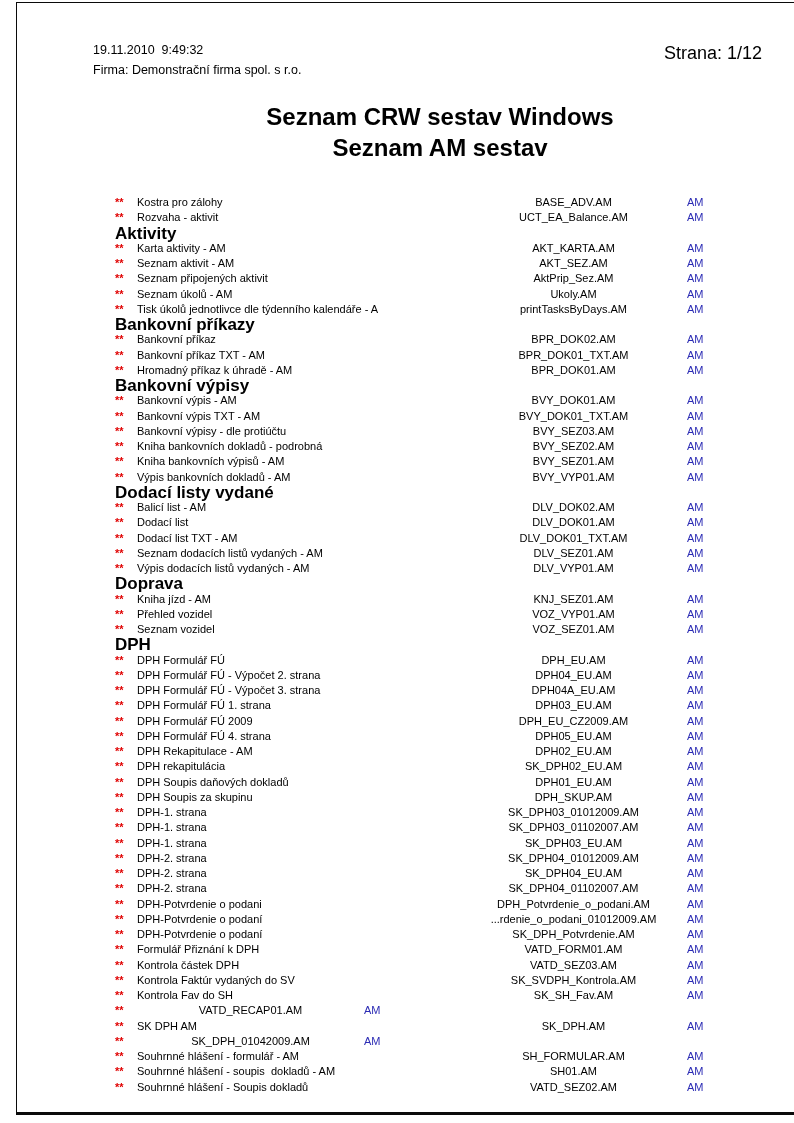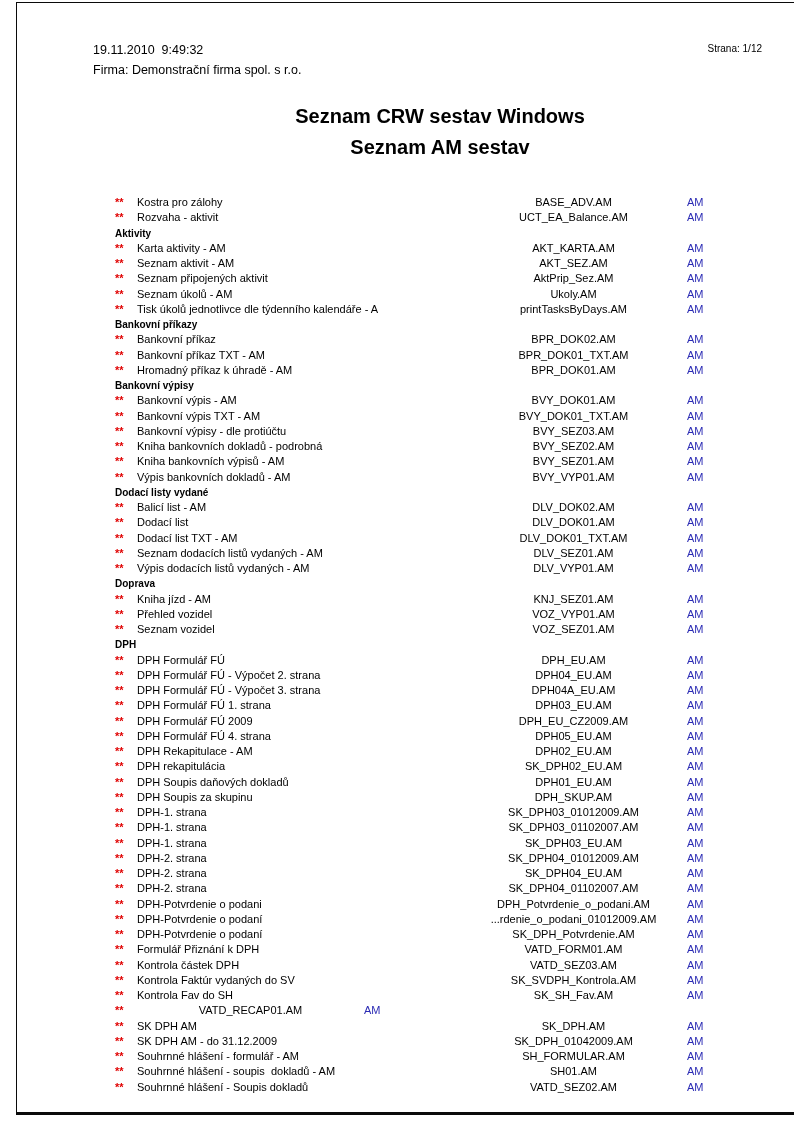--- a/index.html
+++ b/index.html
@@ -6,40 +6,40 @@
   body{
     width:794px;height:1123px;position:relative;overflow:hidden;
     font-family:"Liberation Sans", sans-serif;color:#000;
   }
   .page{
     position:absolute;left:16px;top:2px;width:786px;height:1113px;
     border:1px solid #0a0a0a;border-right-width:2px;border-bottom-width:3px;
     background:#fff;box-sizing:border-box;
   }
   .hdr-date{position:absolute;left:76px;top:40px;font-size:12.5px;white-space:pre;}
-  .hdr-page{position:absolute;right:38px;top:40px;font-size:10px;white-space:pre;margin-left:21px;}
+  .hdr-page{position:absolute;right:38px;top:40px;font-size:18px;white-space:pre;margin-left:21px;}
   .hdr-firma{position:absolute;left:76px;top:60px;font-size:12.5px;white-space:pre;}
   .title-wrap{
     position:absolute;left:98px;width:650px;top:98px;text-align:center;
-    font-weight:bold;font-size:20px;line-height:31px;letter-spacing:0px;
+    font-weight:bold;font-size:24px;line-height:31px;letter-spacing:0px;
   }
   .rows{
     position:absolute;left:98px;top:192px;width:660px;
   }
   .row{
     display:flex;height:15.25px;line-height:15.25px;font-size:11px;
     align-items:baseline;
   }
   .row span{white-space:pre;overflow:hidden;}
   .c-marker{width:22px;flex:0 0 22px;color:#e00000;font-weight:bold;}
   .c-name{width:323px;flex:0 0 323px;}
   .c-file{width:227px;flex:0 0 227px;text-align:center;}
   .c-type{flex:1;color:#2b2bb4;}
   .group-row{
-    height:15.25px;line-height:15.25px;font-size:10px;font-weight:bold;white-space:pre;
+    height:15.25px;line-height:15.25px;font-size:17px;font-weight:bold;white-space:pre;
   }
 </style>
 </head>
 <body>
 
 <div class="page">
 
   <div class="hdr-date">19.11.2010  9:49:32</div>
   <div class="hdr-page">Strana: 1/12</div>
   <div class="hdr-firma">Firma: Demonstrační firma spol. s r.o.</div>
@@ -344,21 +344,20 @@
         <span class="c-type">AM</span>
       </div>
       <div class="row">
         <span class="c-marker">**</span>
         <span class="c-name">SK DPH AM</span>
         <span class="c-file">SK_DPH.AM</span>
         <span class="c-type">AM</span>
       </div>
       <div class="row">
         <span class="c-marker">**</span>
-        <span class="c-name">SK DPH AM - do 31.12.2009</span>
         <span class="c-file">SK_DPH_01042009.AM</span>
         <span class="c-type">AM</span>
       </div>
       <div class="row">
         <span class="c-marker">**</span>
         <span class="c-name">Souhrnné hlášení - formulář - AM</span>
         <span class="c-file">SH_FORMULAR.AM</span>
         <span class="c-type">AM</span>
       </div>
       <div class="row">

